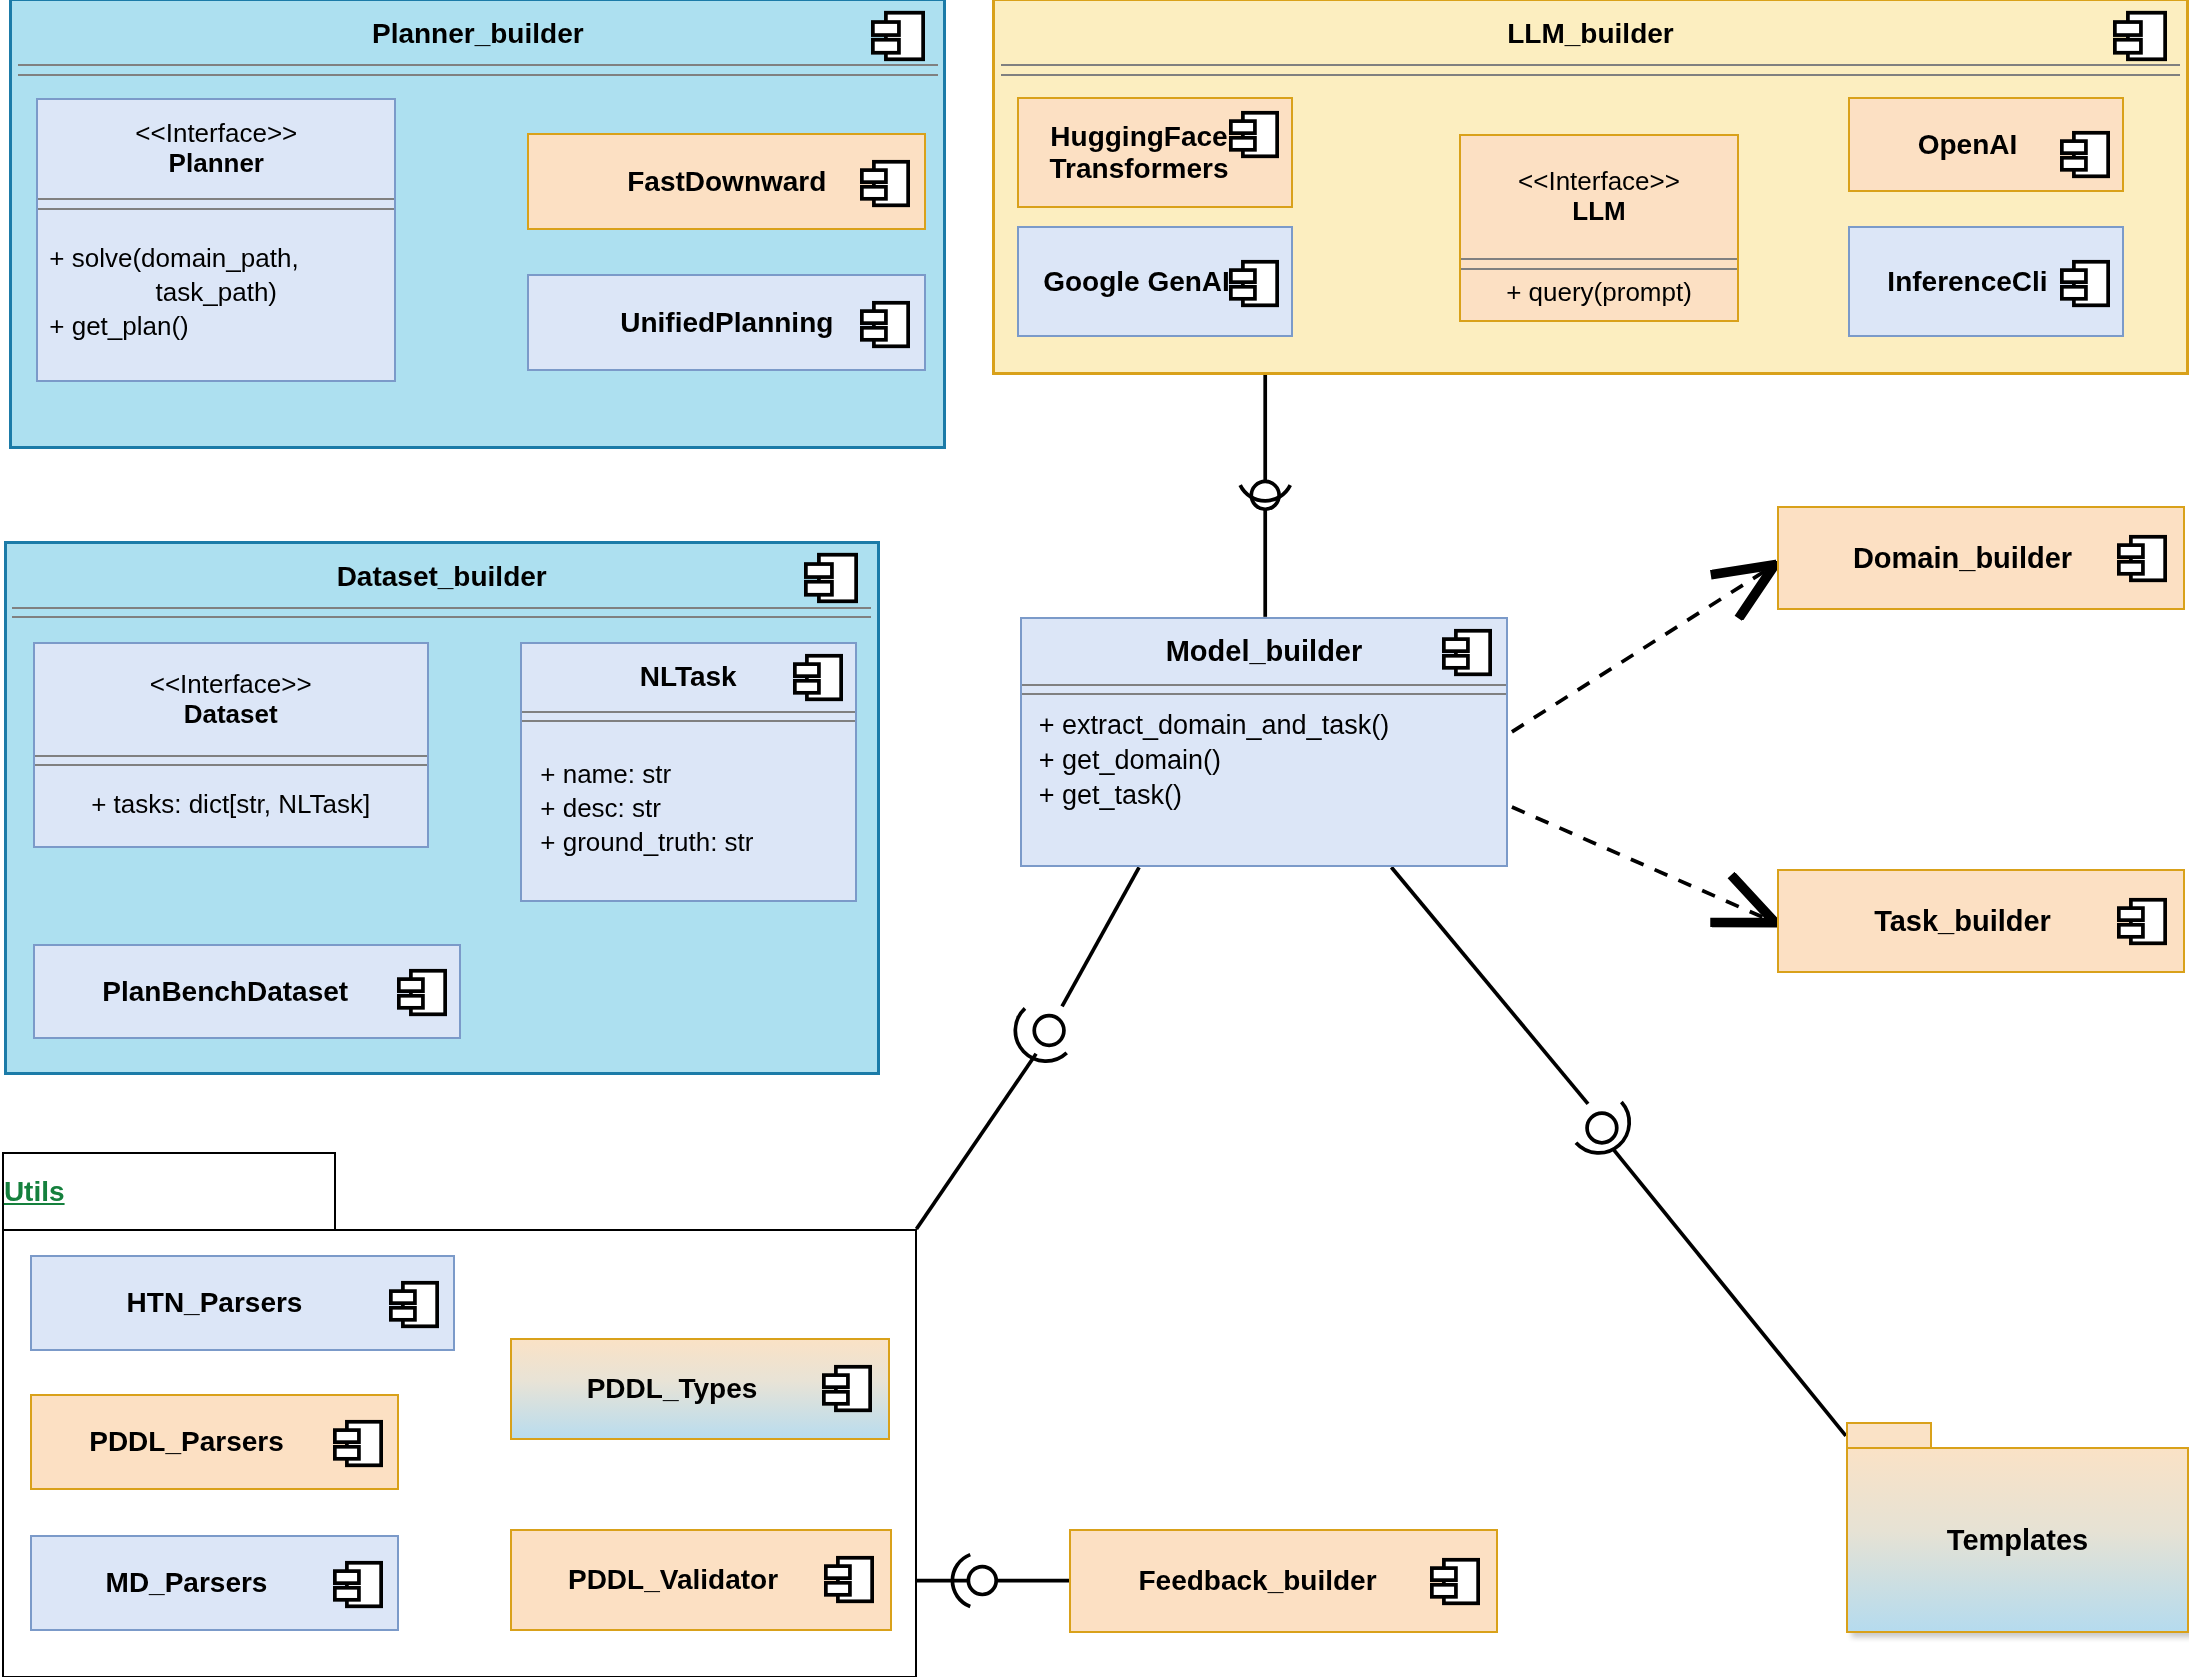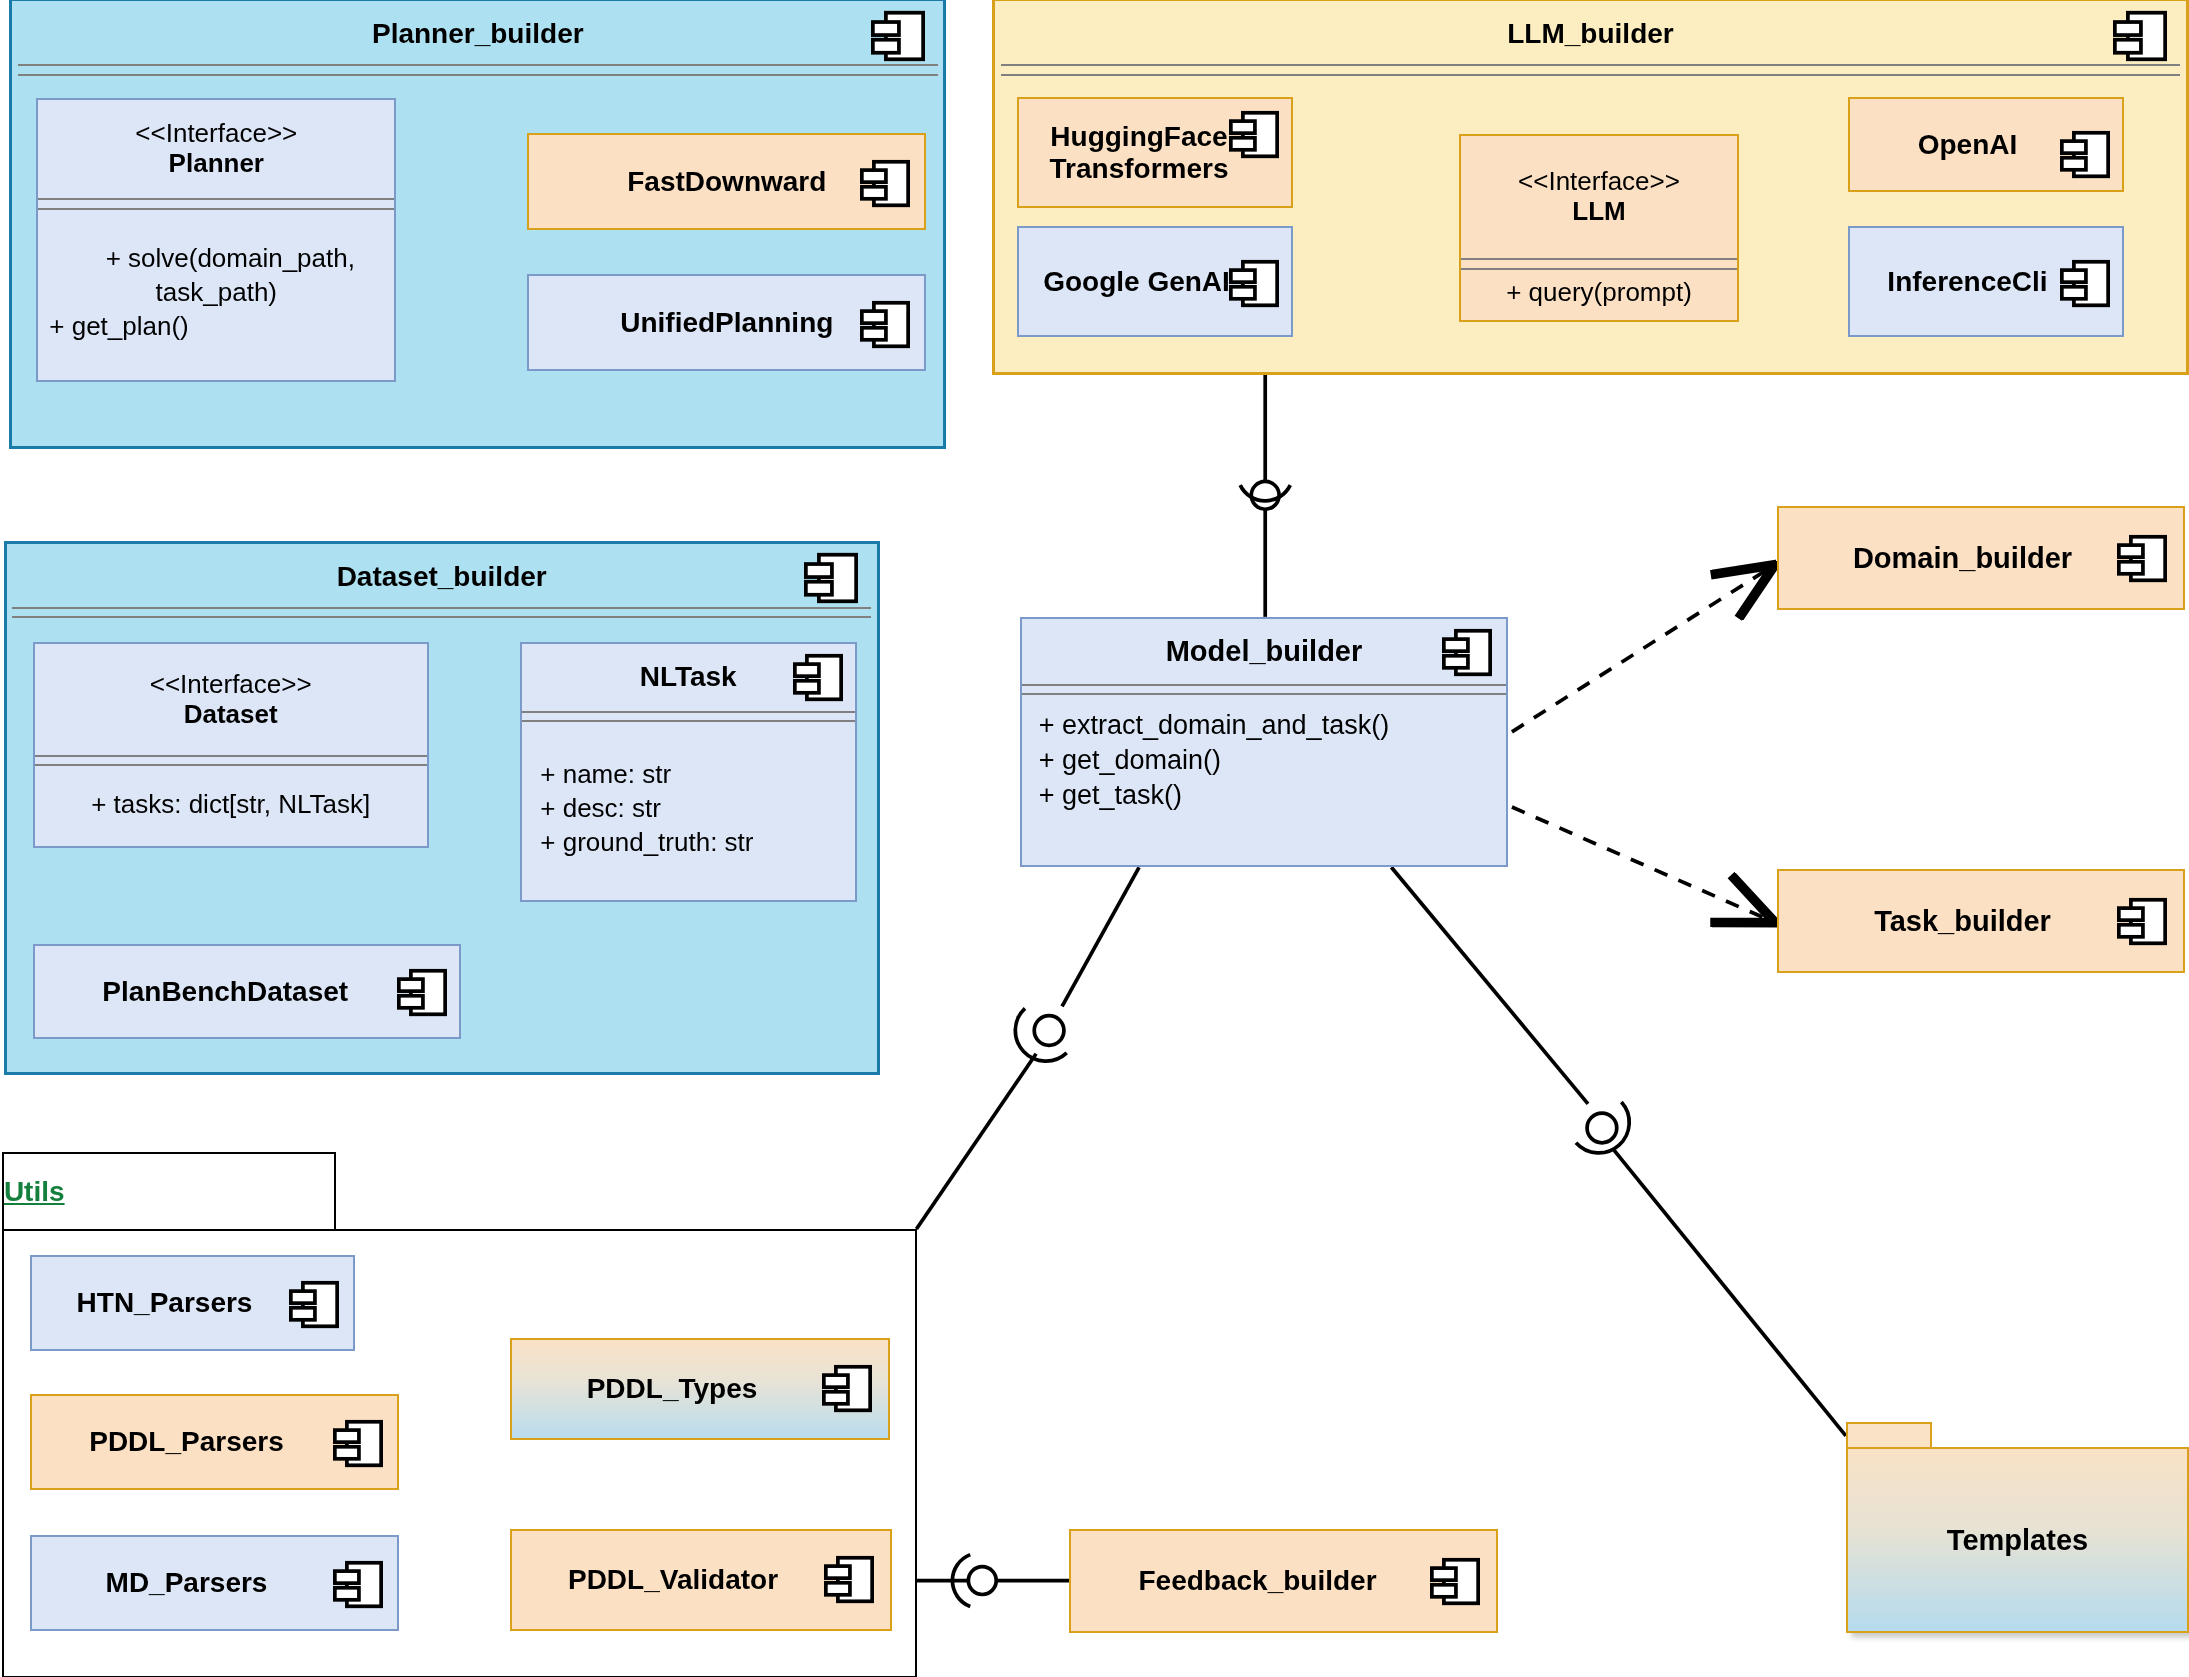--- a/index.html
+++ b/index.html
@@ -154,21 +154,21 @@
     </svg>
     <div class="pkg-sep" style="top:63px;"></div>
 
     <div class="iface blue" style="left:24px;top:97px;width:360px;height:284px;">
       <div class="iface-head" style="top:0;height:98px;font-size:26px;">
         <div class="stereo">&lt;&lt;Interface&gt;&gt;</div>
         <div class="iname">Planner</div>
       </div>
       <div class="iface-sep" style="top:98px;"></div>
       <div class="iface-body" style="top:106px;bottom:0;font-size:26px;padding:0 11px;">
-        <div style="text-align:center;margin-left:28px;">+ solve(domain_path,</div>
+        <div style="text-align:left;">+ solve(domain_path,</div>
         <div style="text-align:center;">task_path)</div>
         <div style="text-align:left;">+ get_plan()</div>
       </div>
     </div>
 
     <div class="comp orange" style="left:515px;top:132px;width:399px;height:97px;font-size:28px;">
       <span>FastDownward</span>
       <svg class="icon-comp" style="right:13px;top:24px;" width="52" height="50" viewBox="0 0 56 54">
         <rect x="16" y="3" width="37" height="47" fill="#fff" stroke="#000" stroke-width="4"></rect>
         <rect x="3" y="12" width="26" height="13" fill="#fff" stroke="#000" stroke-width="4"></rect>
@@ -326,21 +326,21 @@
       <rect x="3" y="12" width="26" height="13" fill="#fff" stroke="#000" stroke-width="4"></rect>
       <rect x="3" y="30" width="26" height="13" fill="#fff" stroke="#000" stroke-width="4"></rect>
     </svg>
   </div>
 
   <div class="plainpkg-tab" style="left:1.9px;top:1152px;width:334px;height:80px;font-size:28px;">
     <span>Utils</span>
   </div>
   <div class="plainpkg-body" style="left:1.9px;top:1229px;width:915px;height:449px;"></div>
 
-  <div class="comp blue" style="left:30px;top:1255px;width:325px;height:96px;font-size:28px;">
+  <div class="comp blue" style="left:30px;top:1255px;width:425px;height:96px;font-size:28px;">
     <span style="padding-right:56px;">HTN_Parsers</span>
     <svg class="icon-comp" style="right:13px;top:23px;" width="52" height="50" viewBox="0 0 56 54">
       <rect x="16" y="3" width="37" height="47" fill="#fff" stroke="#000" stroke-width="4"></rect>
       <rect x="3" y="12" width="26" height="13" fill="#fff" stroke="#000" stroke-width="4"></rect>
       <rect x="3" y="30" width="26" height="13" fill="#fff" stroke="#000" stroke-width="4"></rect>
     </svg>
   </div>
 
   <div class="comp orange" style="left:30px;top:1394px;width:369px;height:96px;font-size:28px;">
     <span style="padding-right:56px;">PDDL_Parsers</span>

